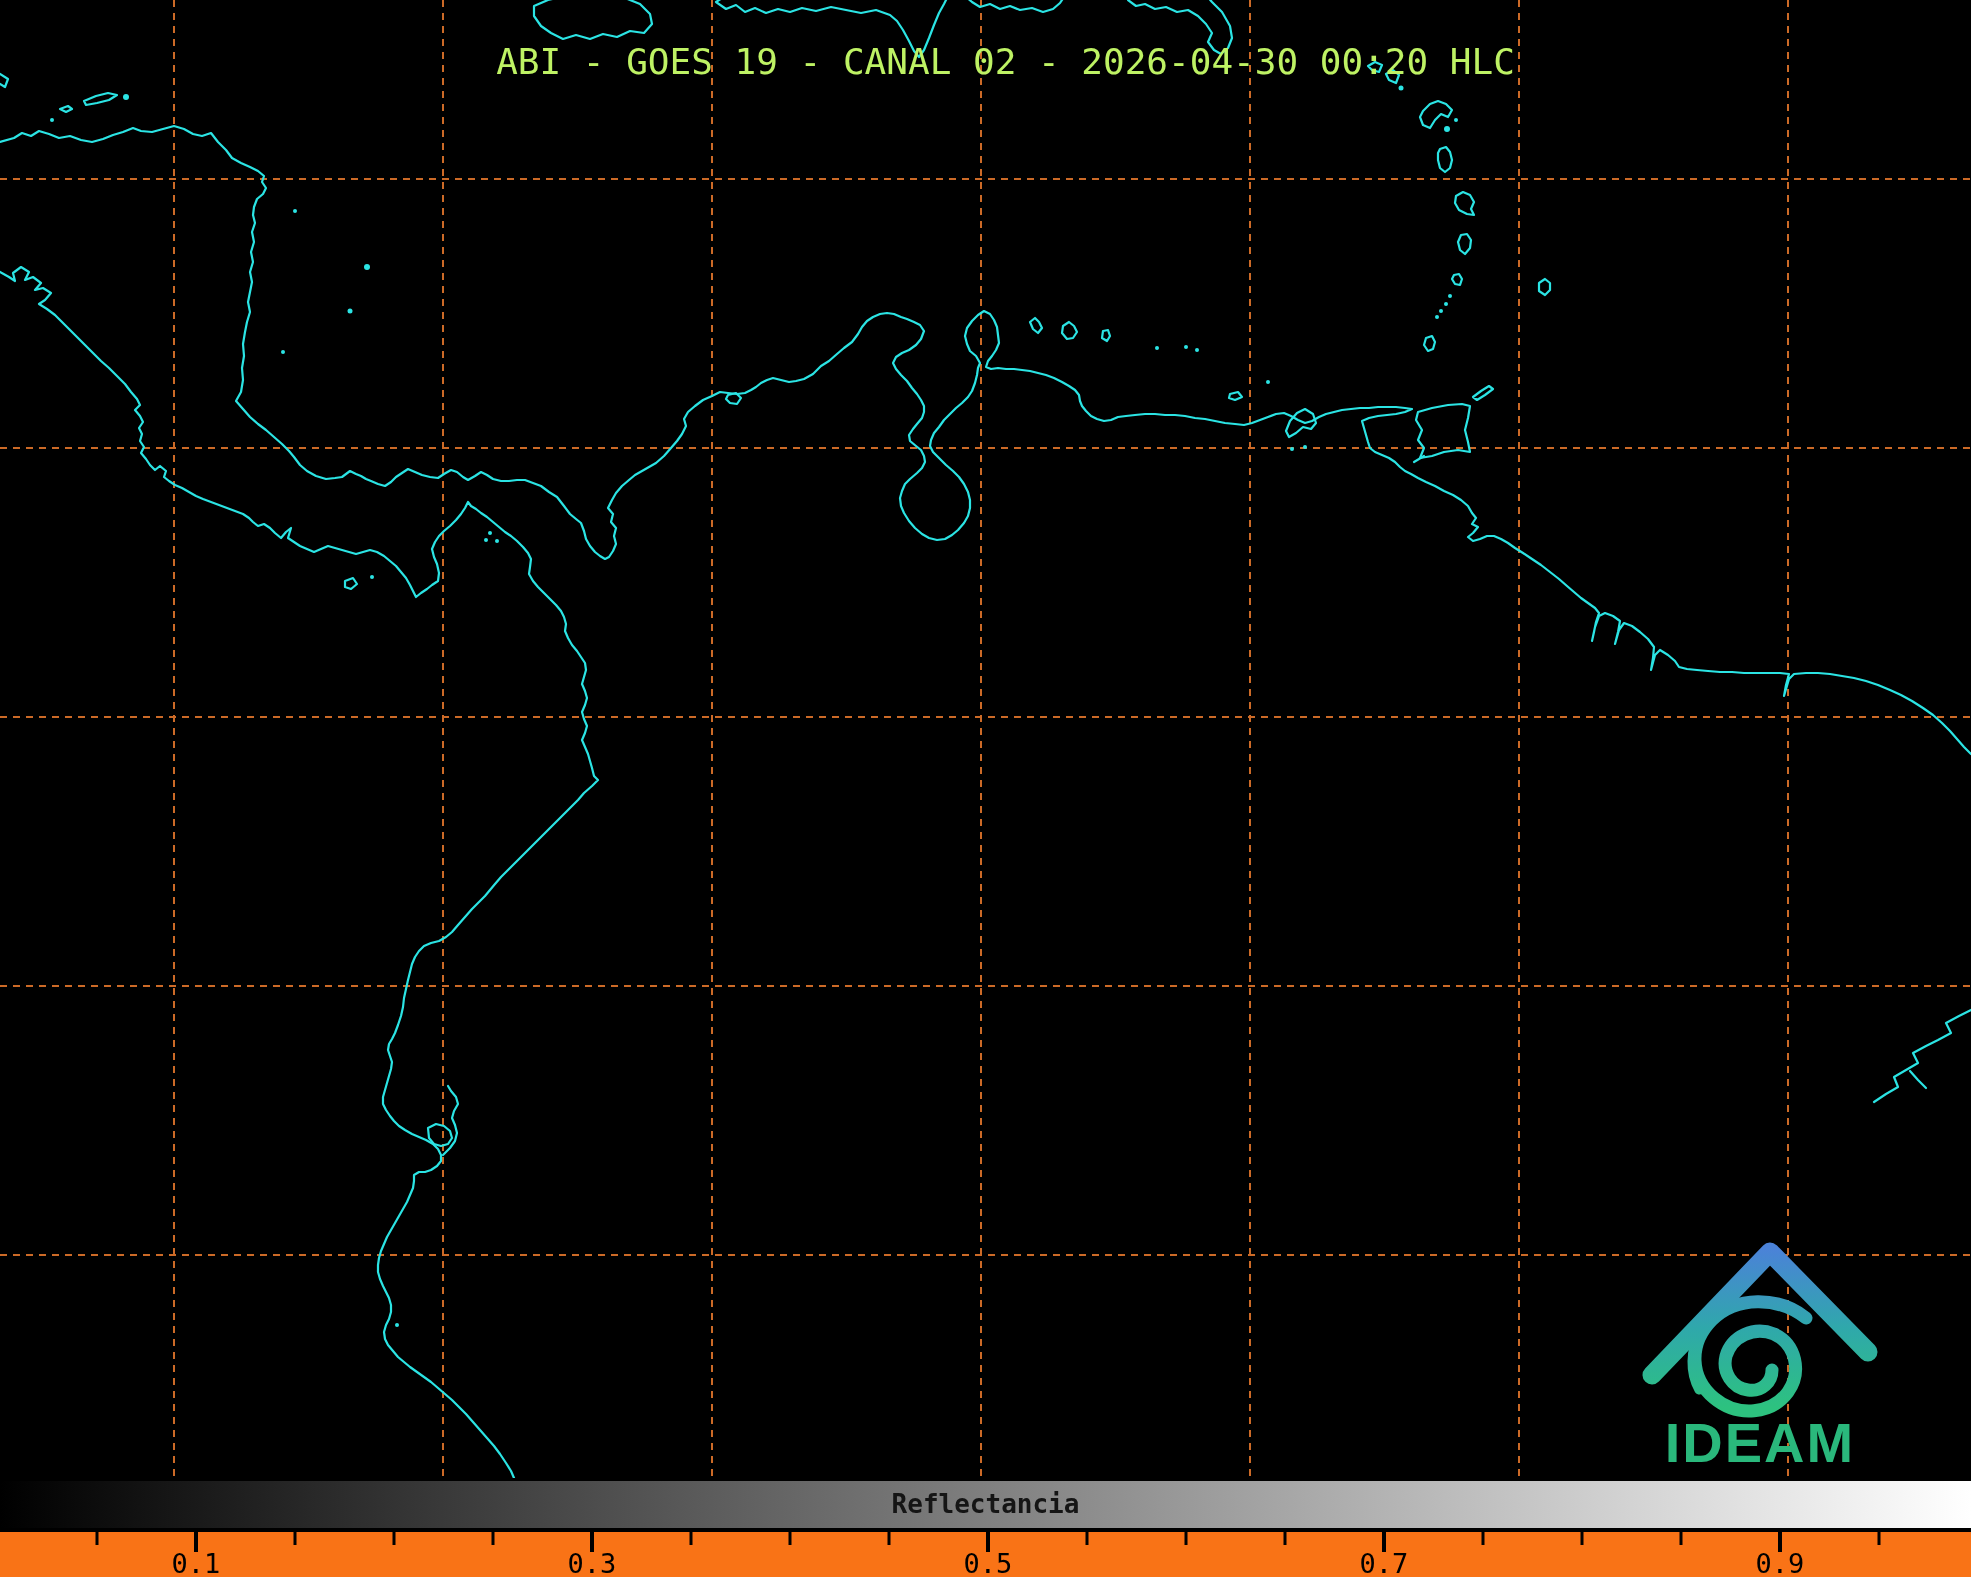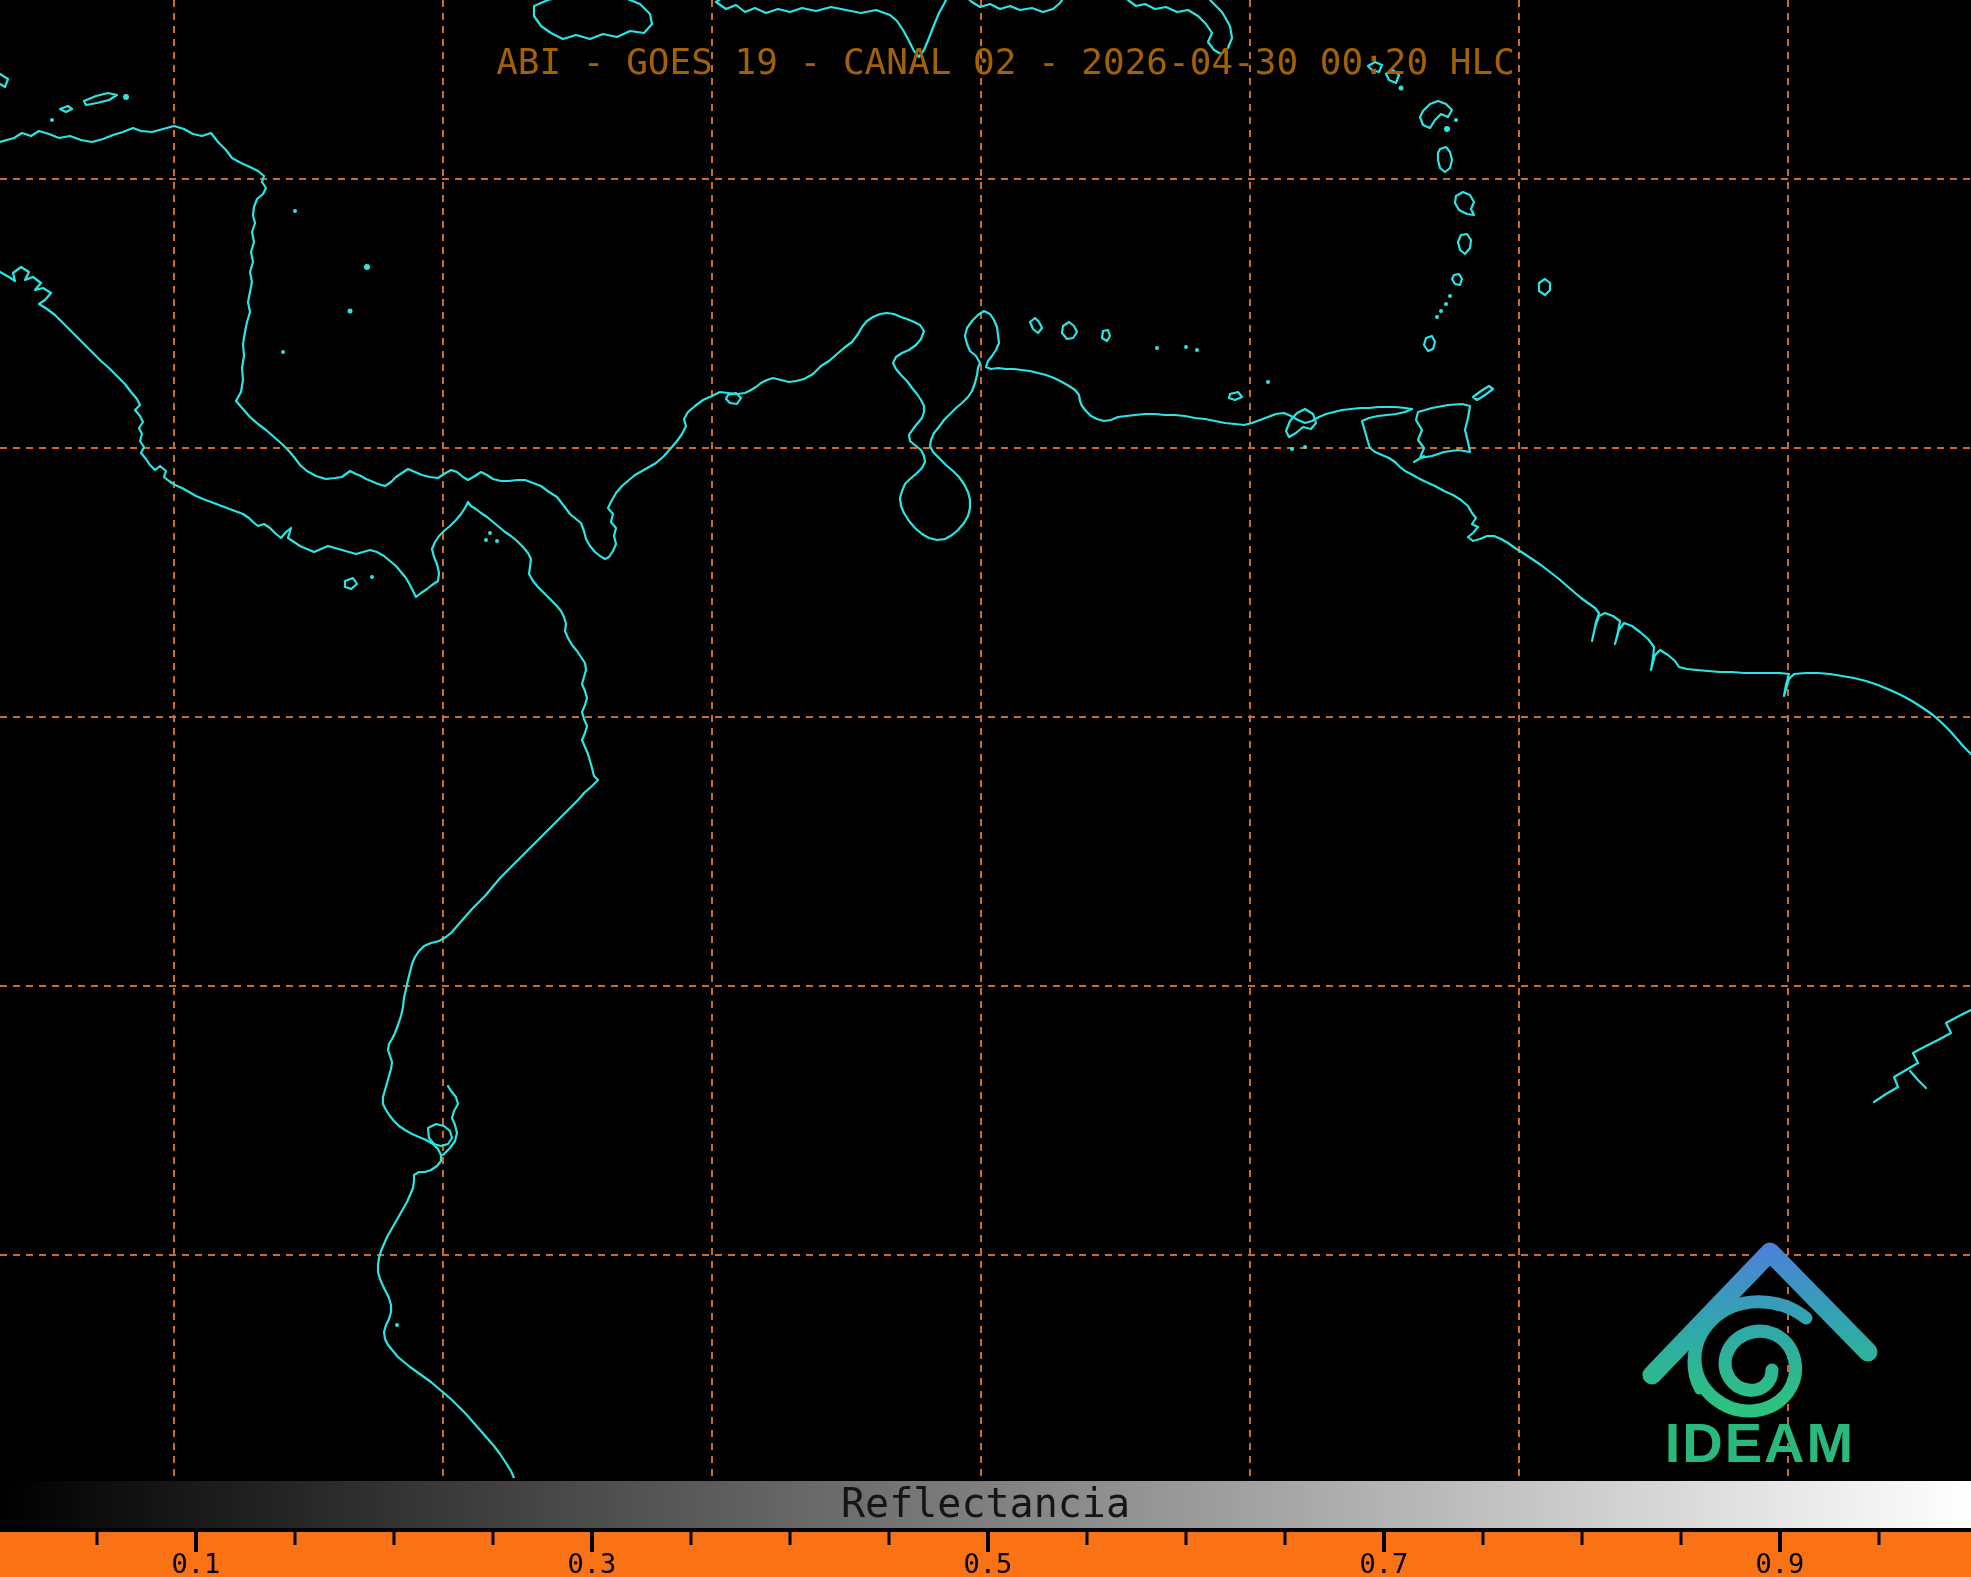--- a/index.html
+++ b/index.html
@@ -11,21 +11,21 @@
   .title{
     position:absolute;top:41px;left:40px;width:1931px;text-align:center;
     font-size:36px;font-weight:normal;letter-spacing:0px;white-space:pre;
   }
   .colorbar{position:absolute;left:0;bottom:0;width:1971px;}
   .cbar{
     position:relative;height:47px;border-top:3px solid #000;border-bottom:4px solid #000;
   }
   .cbar-label{
     position:absolute;top:50%;left:50%;transform:translate(-50%,-54%);
-    font-weight:normal;font-size:40px;
+    font-weight:bold;font-size:26px;
   }
   .cscale{position:relative;height:45px;background:#f97316;}
   .tick{position:absolute;top:0;background:#000;transform:translateX(-50%);}
   .tick.major{width:4px;height:20px;}
   .tick.minor{width:3px;height:13px;}
   .tick-label{
     position:absolute;top:16px;transform:translateX(-50%);
     font-size:27px;color:#000;white-space:pre;
   }
 </style>
@@ -116,21 +116,21 @@
       </g>
 
     <g>
       <path d="M 1652 1375 L 1770 1252 L 1868 1352" fill="none" stroke="url(#ideamGrad)" stroke-width="19" stroke-linecap="round" stroke-linejoin="round"></path>
       <path d="M 1806 1318 C 1778 1296 1736 1296 1712 1320 C 1688 1344 1690 1378 1714 1398 C 1738 1418 1772 1414 1788 1392 C 1802 1372 1796 1344 1774 1334 C 1754 1326 1732 1336 1726 1356 C 1722 1372 1732 1388 1748 1390 C 1762 1392 1772 1382 1772 1370" fill="none" stroke="url(#ideamGrad)" stroke-width="13" stroke-linecap="round"></path>
       <path d="M 1700 1332 C 1690 1350 1689 1372 1699 1390" fill="none" stroke="url(#ideamGrad)" stroke-width="9" stroke-linecap="round"></path>
       <text x="1760" y="1462" text-anchor="middle" font-family="Liberation Sans, DejaVu Sans, sans-serif" font-size="56" font-weight="bold" letter-spacing="2" fill="#2ab87c">IDEAM</text>
     </g>
   </svg>
 
-  <div class="title" style="color: #a16207;">ABI - GOES 19 - CANAL 02 - 2026-04-30 00:20 HLC</div>
+  <div class="title" style="color: #bef264;">ABI - GOES 19 - CANAL 02 - 2026-04-30 00:20 HLC</div>
 
   <div class="colorbar">
     <div class="cbar" id="cbar-gradient" style="background: linear-gradient(to right, rgb(0, 0, 0), rgb(255, 255, 255));">
       <div class="cbar-label" style="color: rgb(21, 21, 21);">Reflectancia</div>
     </div>
     <div class="cscale" id="cbar-scale">
         <div class="tick minor" style="left: 97px; background: rgb(0, 0, 0);"></div>
         <div class="tick major" style="left: 196px; background: rgb(0, 0, 0);"></div>
         <div class="tick minor" style="left: 295px; background: rgb(0, 0, 0);"></div>
         <div class="tick minor" style="left: 394px; background: rgb(0, 0, 0);"></div>

